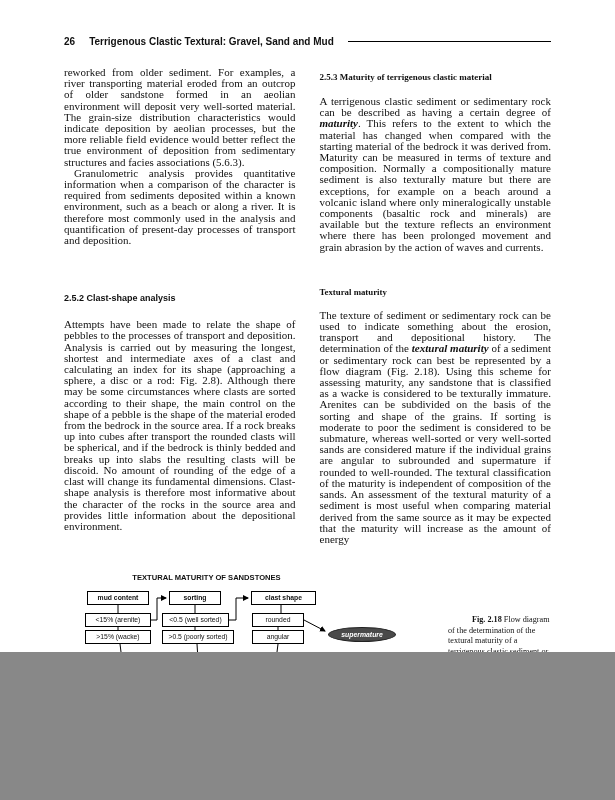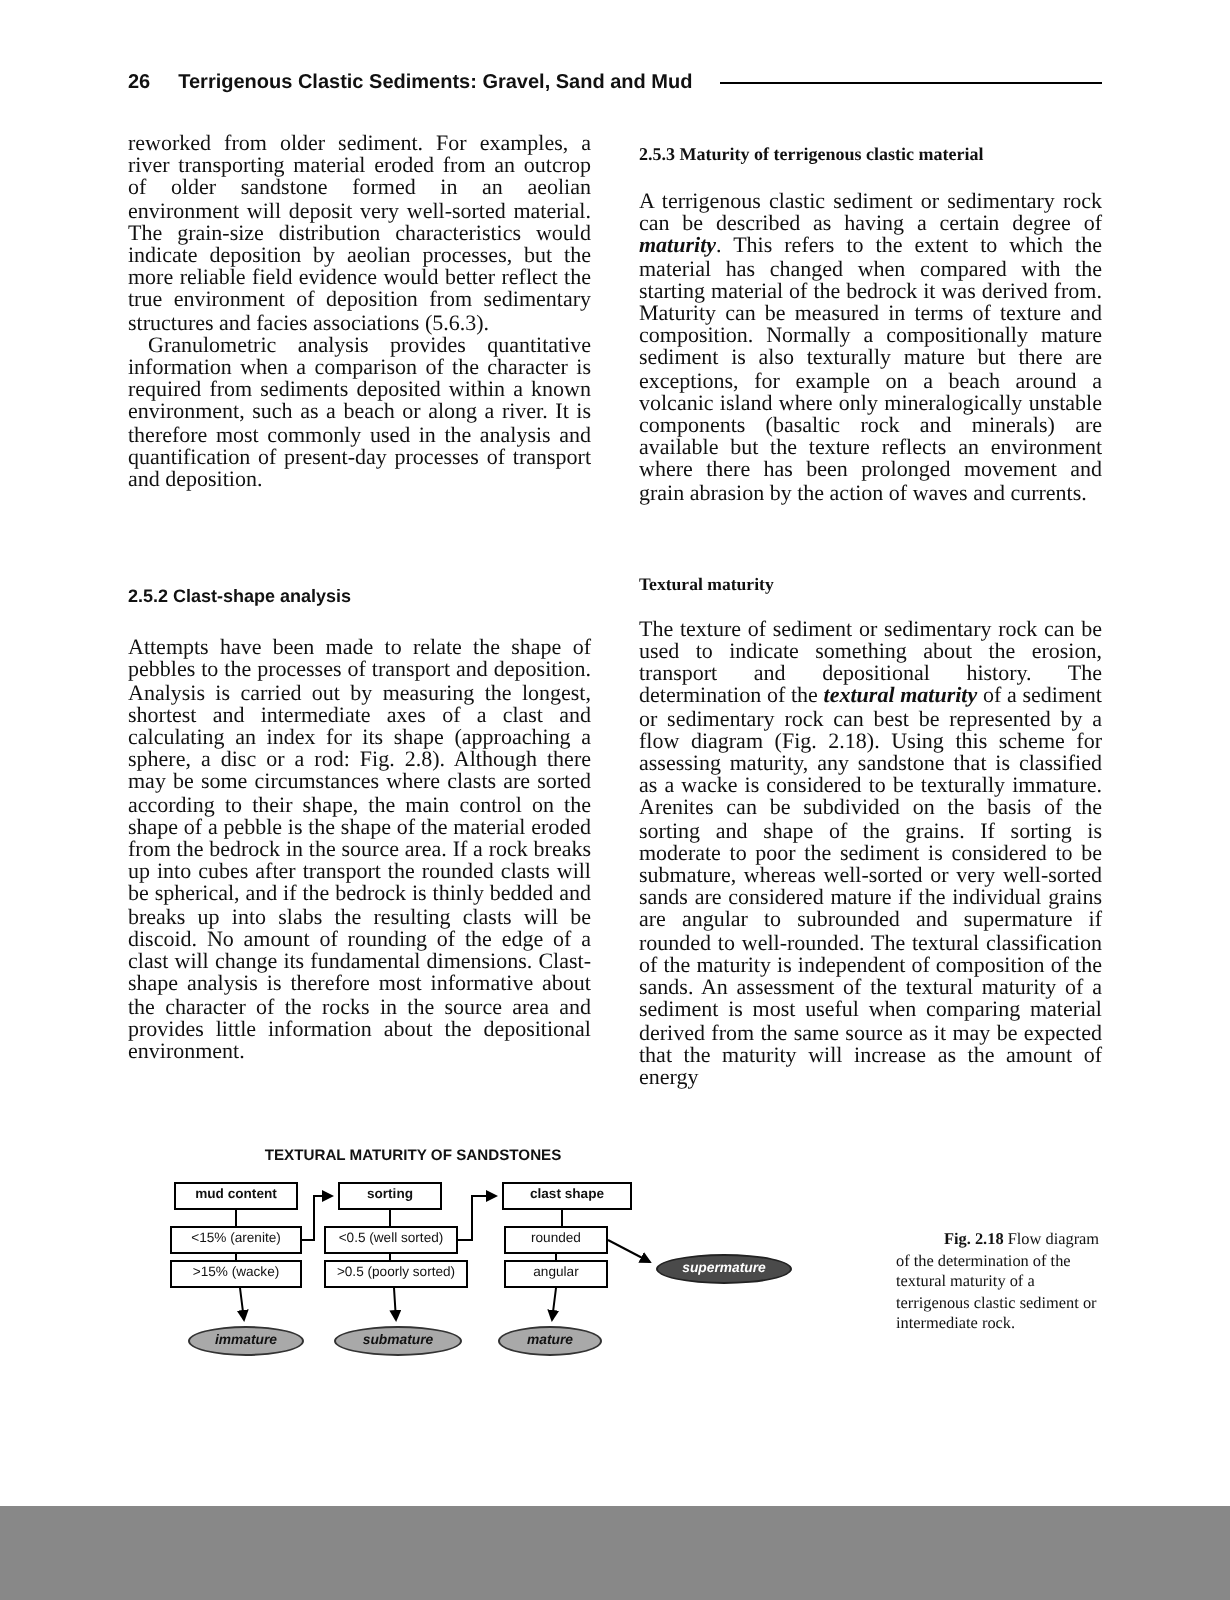--- a/index.html
+++ b/index.html
@@ -1,18 +1,18 @@
 <!DOCTYPE html>
 <html><head>
 <meta charset="utf-8">
 <style>
   html,body{margin:0;padding:0;background:#888;}
   .page{
     position:relative;
-    width:615px;height:753px;
+    width:615px;height:652px;
     background:#fff;
     box-sizing:border-box;
     padding:36px 64px 0 64px;
     font-family:"Liberation Serif", serif;
     color:#111;
     overflow:hidden;
   }
   
   .page-header{
     display:flex;align-items:center;
@@ -76,21 +76,21 @@
   }
   .cap-label{font-weight:bold;padding-left:24px;}
 </style>
 </head>
 <body>
 
 <div class="page">
 
   <header class="page-header">
     <span class="page-num">26</span>
-    <span class="page-title">Terrigenous Clastic Sediments: Gravel, Sand and Mud</span>
+    <span class="page-title">Terrigenous Clastic Textural: Gravel, Sand and Mud</span>
     <span class="header-rule"></span>
   </header>
 
   <div class="columns">
 
     <div class="col">
       <p class="body">reworked from older sediment. For examples, a river transporting material eroded from an outcrop of older sandstone formed in an aeolian environment will deposit very well-sorted material. The grain-size distribution characteristics would indicate deposition by aeolian processes, but the more reliable field evidence would better reflect the true environment of deposition from sedimentary structures and facies associations (5.6.3).</p>
       <p class="body indent">Granulometric analysis provides quantitative information when a comparison of the character is required from sediments deposited within a known environment, such as a beach or along a river. It is therefore most commonly used in the analysis and quantification of present-day processes of transport and deposition.</p>
       <h2 class="section-heading">2.5.2 Clast-shape analysis</h2>
       <p class="body">Attempts have been made to relate the shape of pebbles to the processes of transport and deposition. Analysis is carried out by measuring the longest, shortest and intermediate axes of a clast and calculating an index for its shape (approaching a sphere, a disc or a rod: Fig. 2.8). Although there may be some circumstances where clasts are sorted according to their shape, the main control on the shape of a pebble is the shape of the material eroded from the bedrock in the source area. If a rock breaks up into cubes after transport the rounded clasts will be spherical, and if the bedrock is thinly bedded and breaks up into slabs the resulting clasts will be discoid. No amount of rounding of the edge of a clast will change its fundamental dimensions. Clast-shape analysis is therefore most informative about the character of the rocks in the source area and provides little information about the depositional environment.</p>

